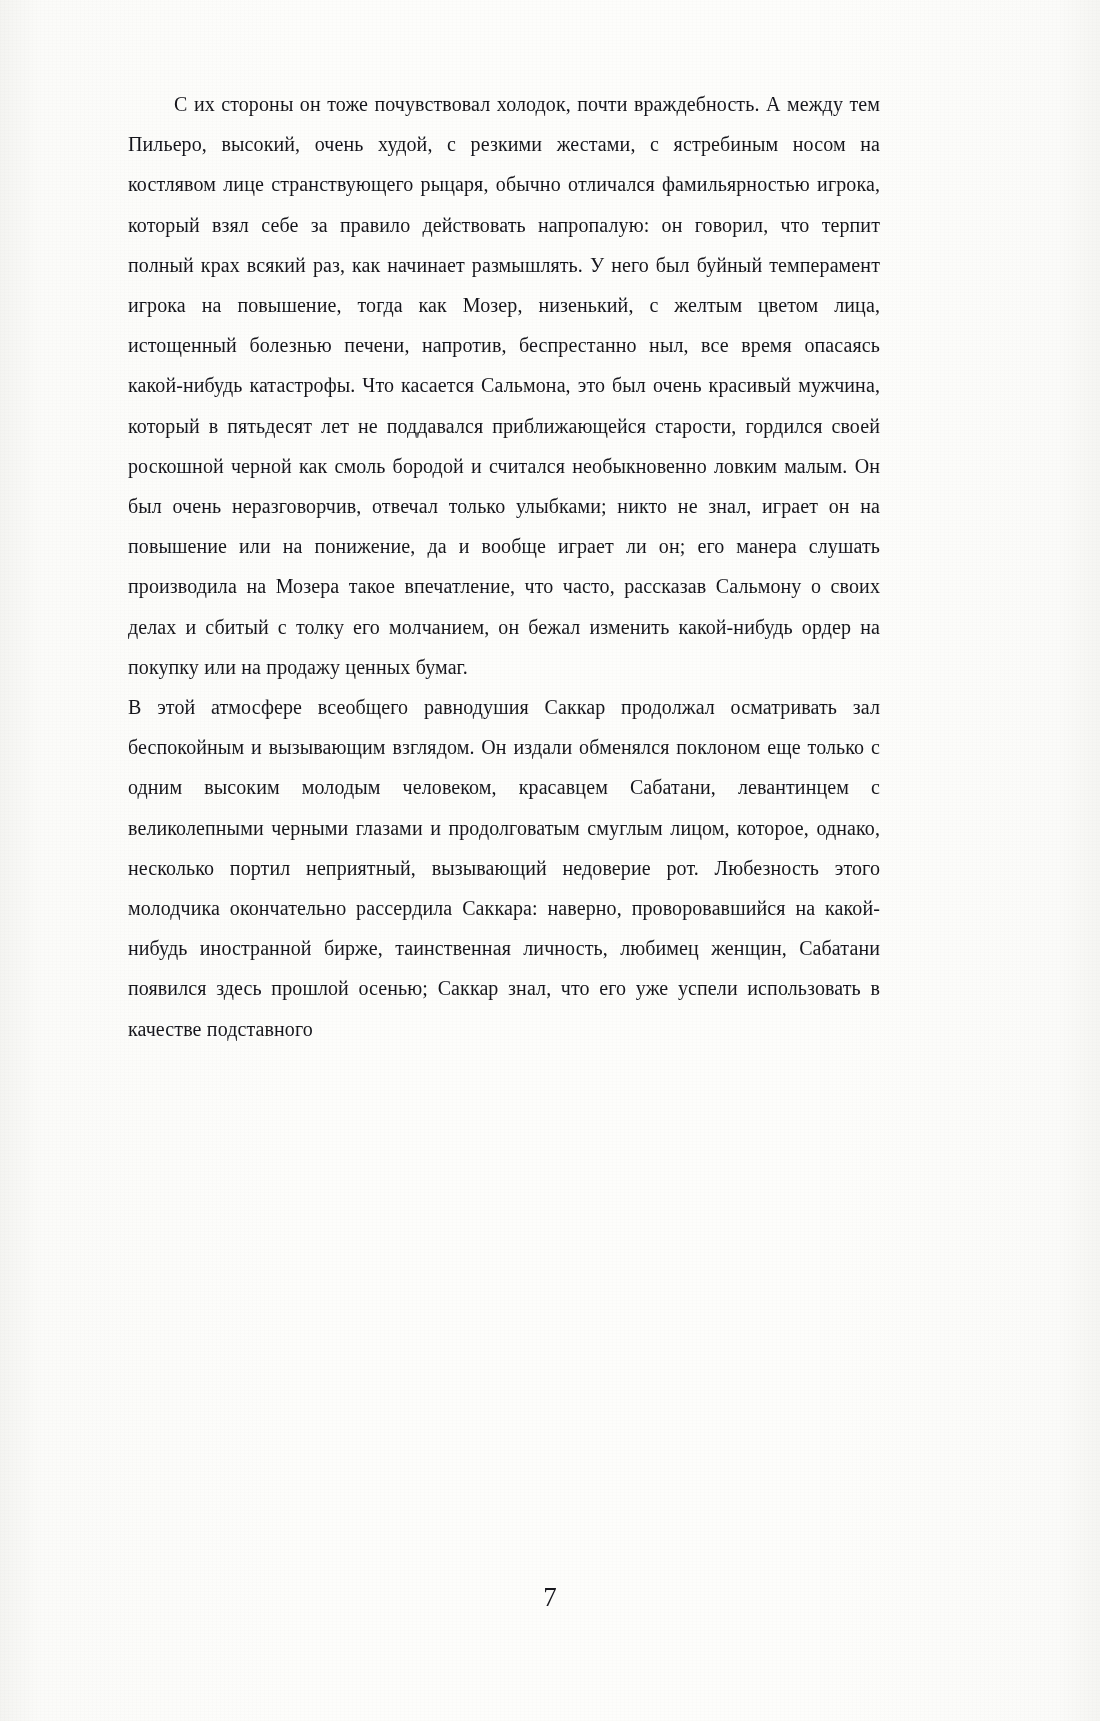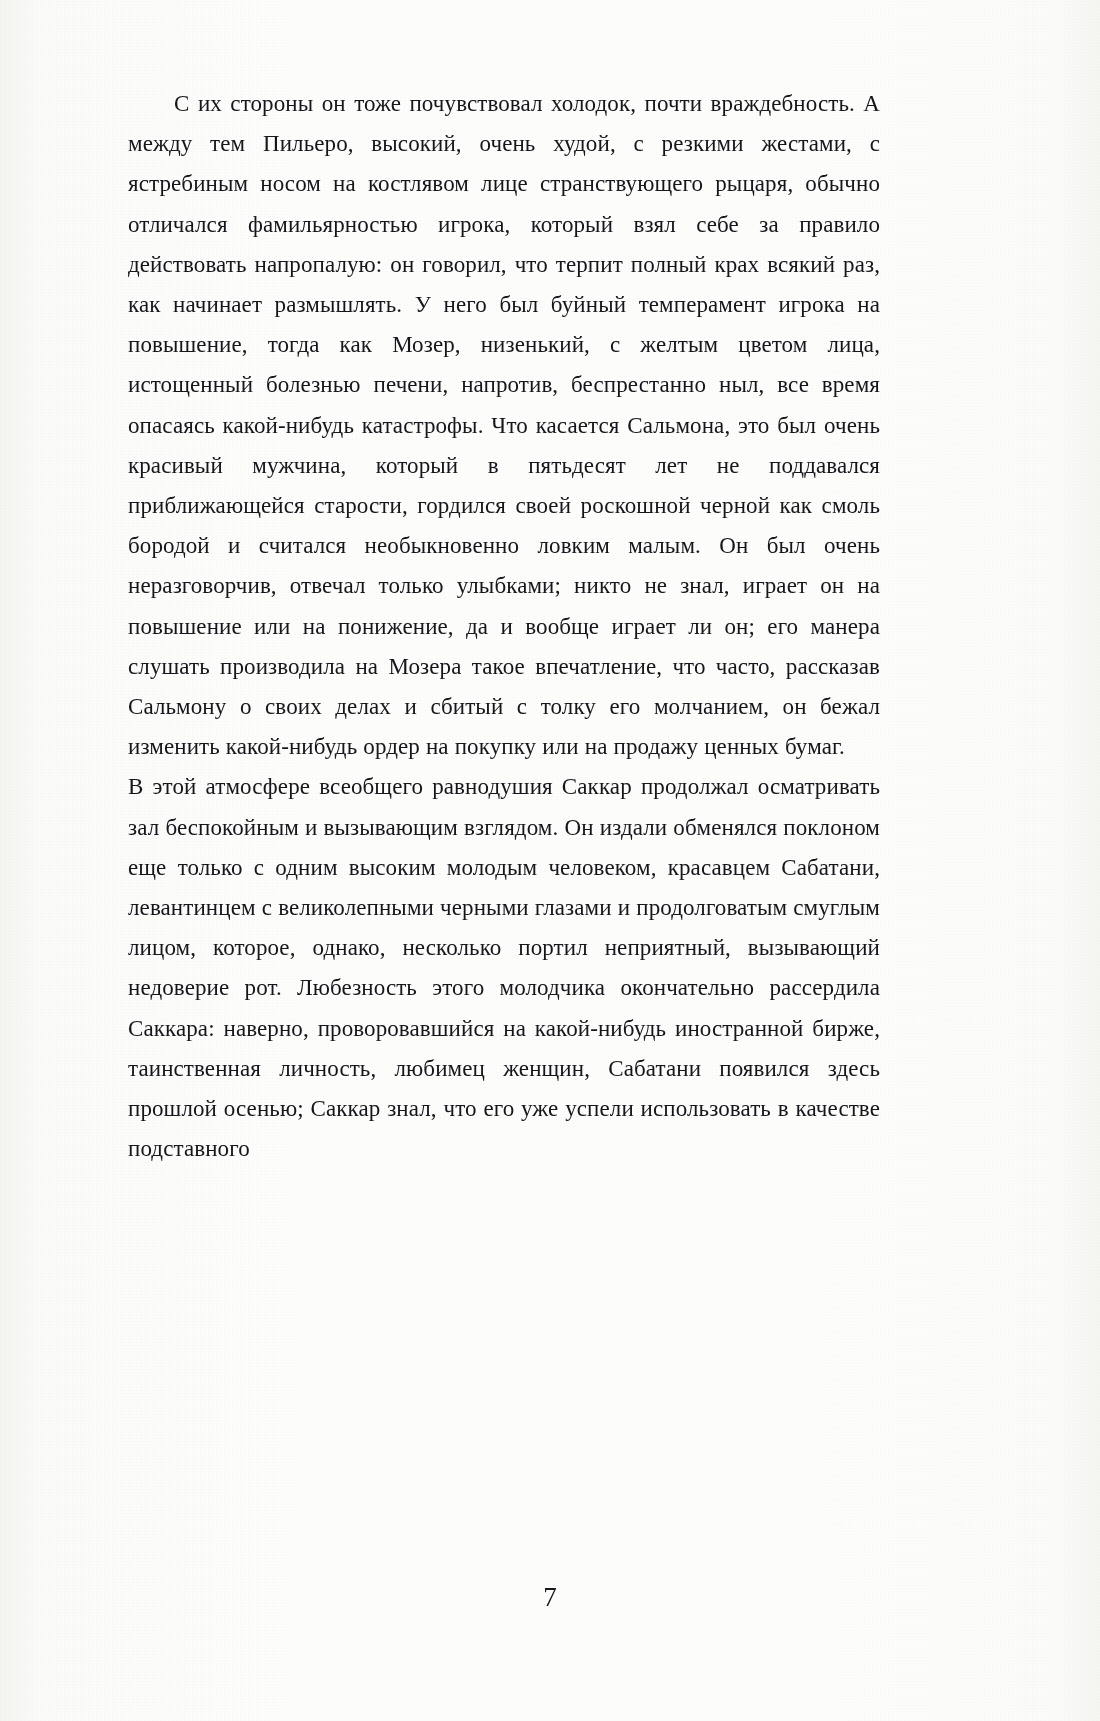--- a/index.html
+++ b/index.html
@@ -37,21 +37,21 @@
         #f5f5f2 1100px);
   }
   .text-block {
     position: absolute;
     left: 128px;
     top: 84px;
     width: 752px;
   }
   p.body-par {
     margin: 0;
-    font-size: 23px;
+    font-size: 20px;
     line-height: 40.2px;
     text-align: justify;
     text-justify: inter-word;
     color: #16161c;
     letter-spacing: 0.1px;
     word-spacing: 0.2px;
     hyphens: manual;
     -webkit-hyphens: manual;
   }
   p.body-par + p.body-par {

